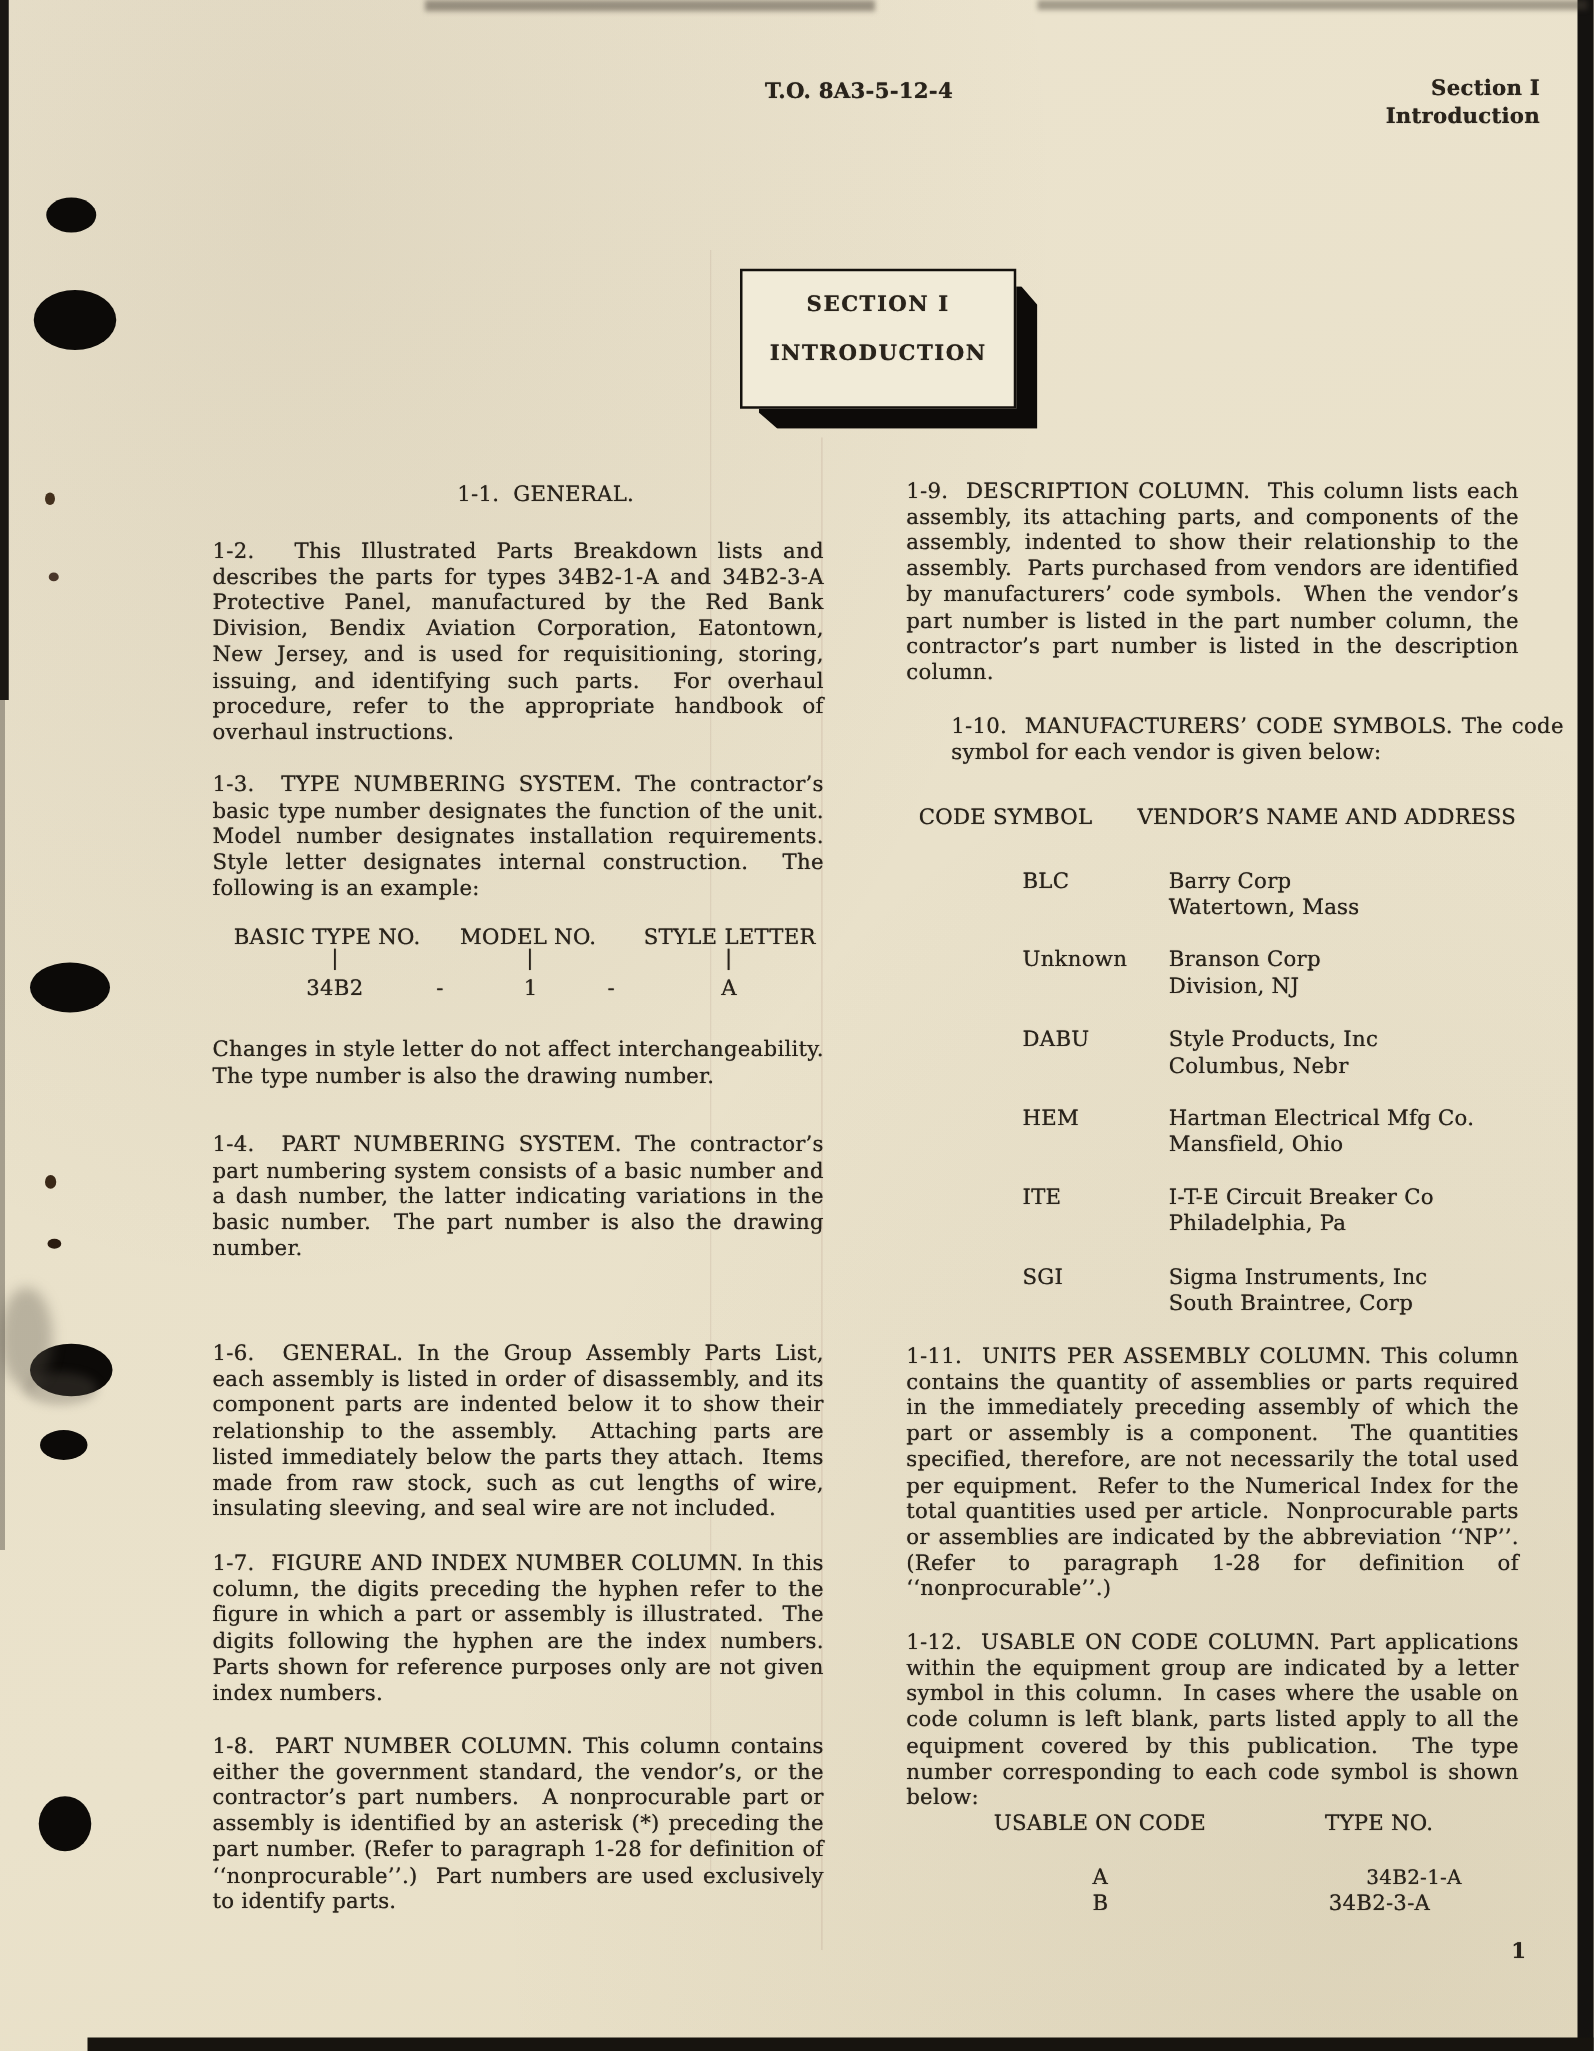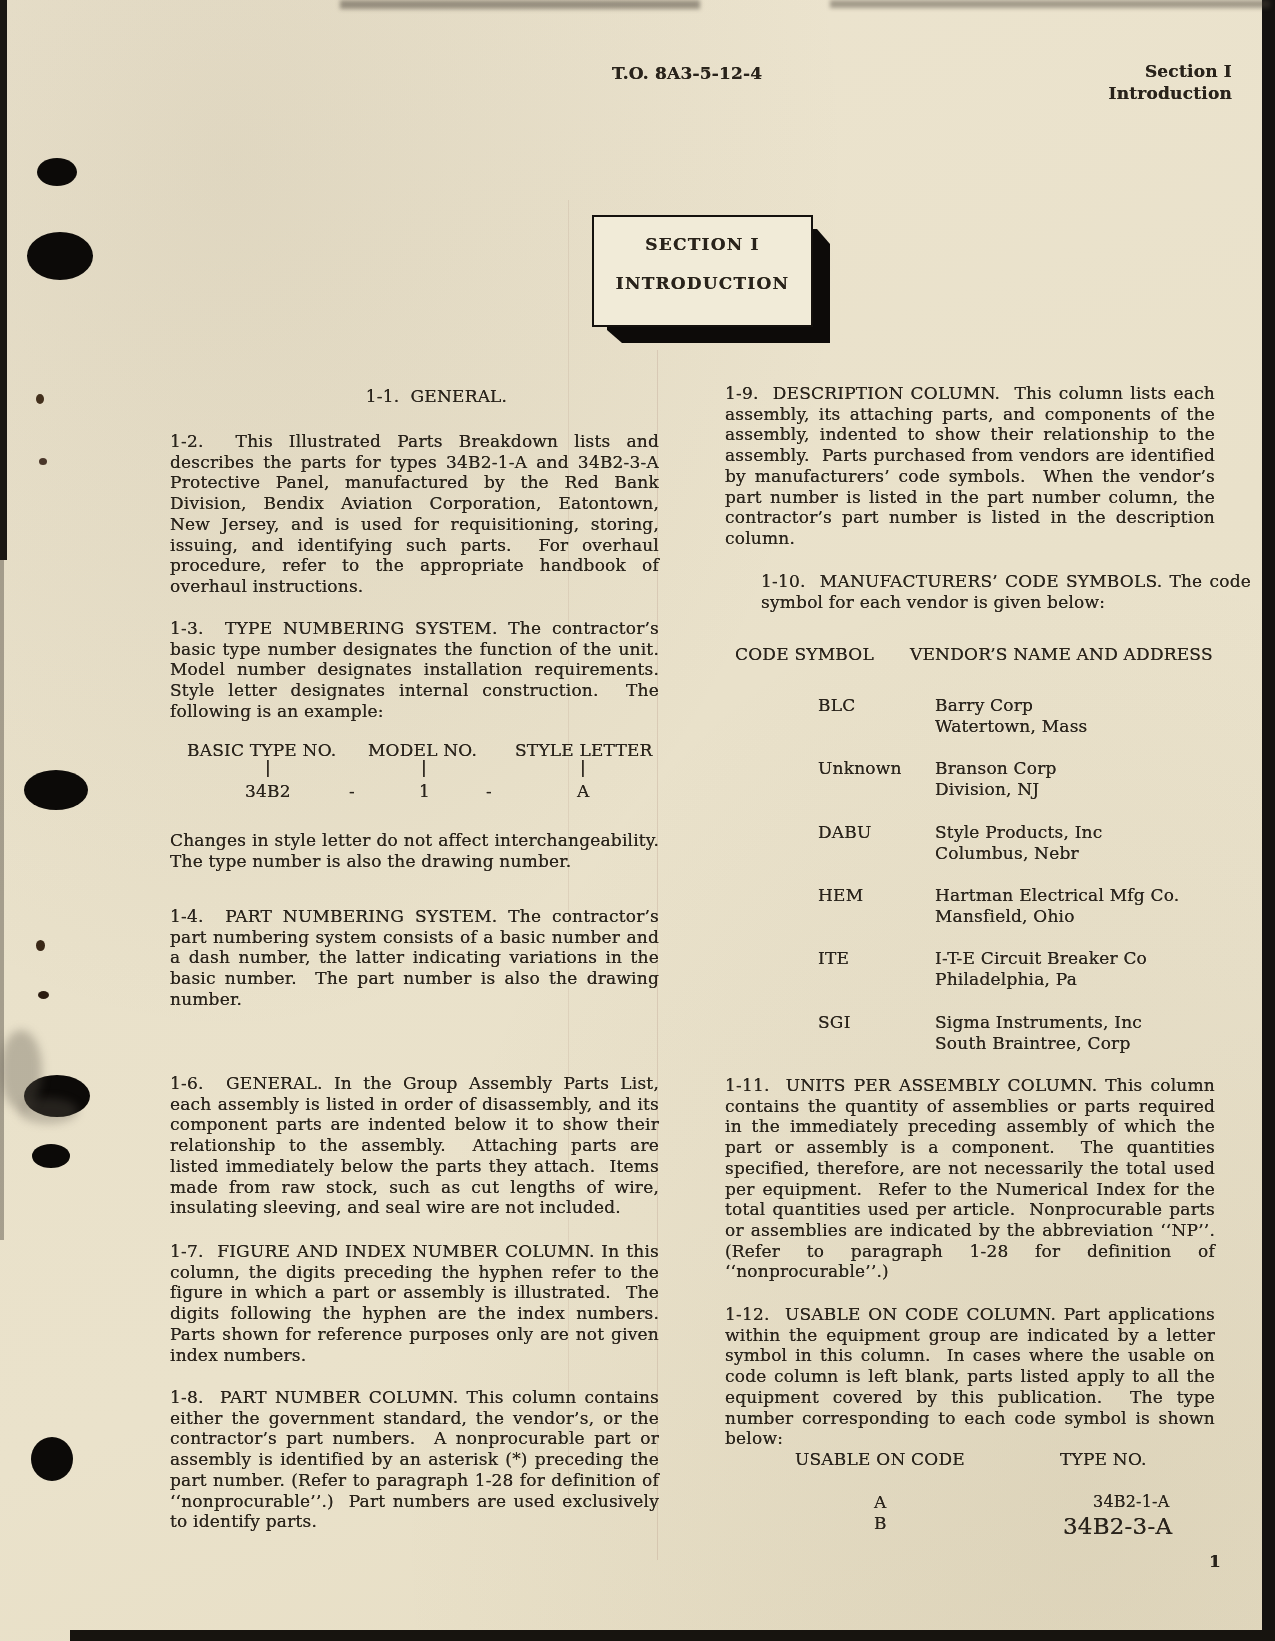--- a/index.html
+++ b/index.html
@@ -150,17 +150,17 @@
   </div>
 
   <div class="para rcol txt" style="top:1075px;">1-11.&nbsp; UNITS PER ASSEMBLY COLUMN. This column contains the quantity of assemblies or parts required in the immediately preceding assembly of which the part or assembly is a component.&nbsp; The quantities specified, therefore, are not necessarily the total used per equipment.&nbsp; Refer to the Numerical Index for the total quantities used per article.&nbsp; Nonprocurable parts or assemblies are indicated by the abbreviation ‘‘NP’’. (Refer to paragraph 1-28 for definition of ‘‘nonprocurable’’.)</div>
   <div class="para rcol txt" style="top:1304px;">1-12.&nbsp; USABLE ON CODE COLUMN. Part applications within the equipment group are indicated by a letter symbol in this column.&nbsp; In cases where the usable on code column is left blank, parts listed apply to all the equipment covered by this publication.&nbsp; The type number corresponding to each code symbol is shown below:</div>
 
   <span class="txt" style="position:absolute;left:795px;top:1449px;font-size:17px;">USABLE ON CODE</span>
   <span class="txt" style="position:absolute;left:1060px;top:1449px;font-size:17px;">TYPE NO.</span>
   <span class="txt" style="position:absolute;left:874px;top:1492px;font-size:17px;">A</span>
   <span class="txt" style="position:absolute;left:1093px;top:1492px;font-size:16px;">34B2-1-A</span>
   <span class="txt" style="position:absolute;left:874px;top:1513px;font-size:17px;">B</span>
-  <span class="txt" style="position:absolute;left:1063px;top:1513px;font-size:23px;">34B2-3-A</span>
+  <span class="txt" style="position:absolute;left:1063px;top:1513px;font-size:17px;">34B2-3-A</span>
 
   <span class="txt" style="position:absolute;left:1209px;top:1551px;font-size:17px;font-weight:bold;">1</span>
 
 </div>
 
 </body></html>

